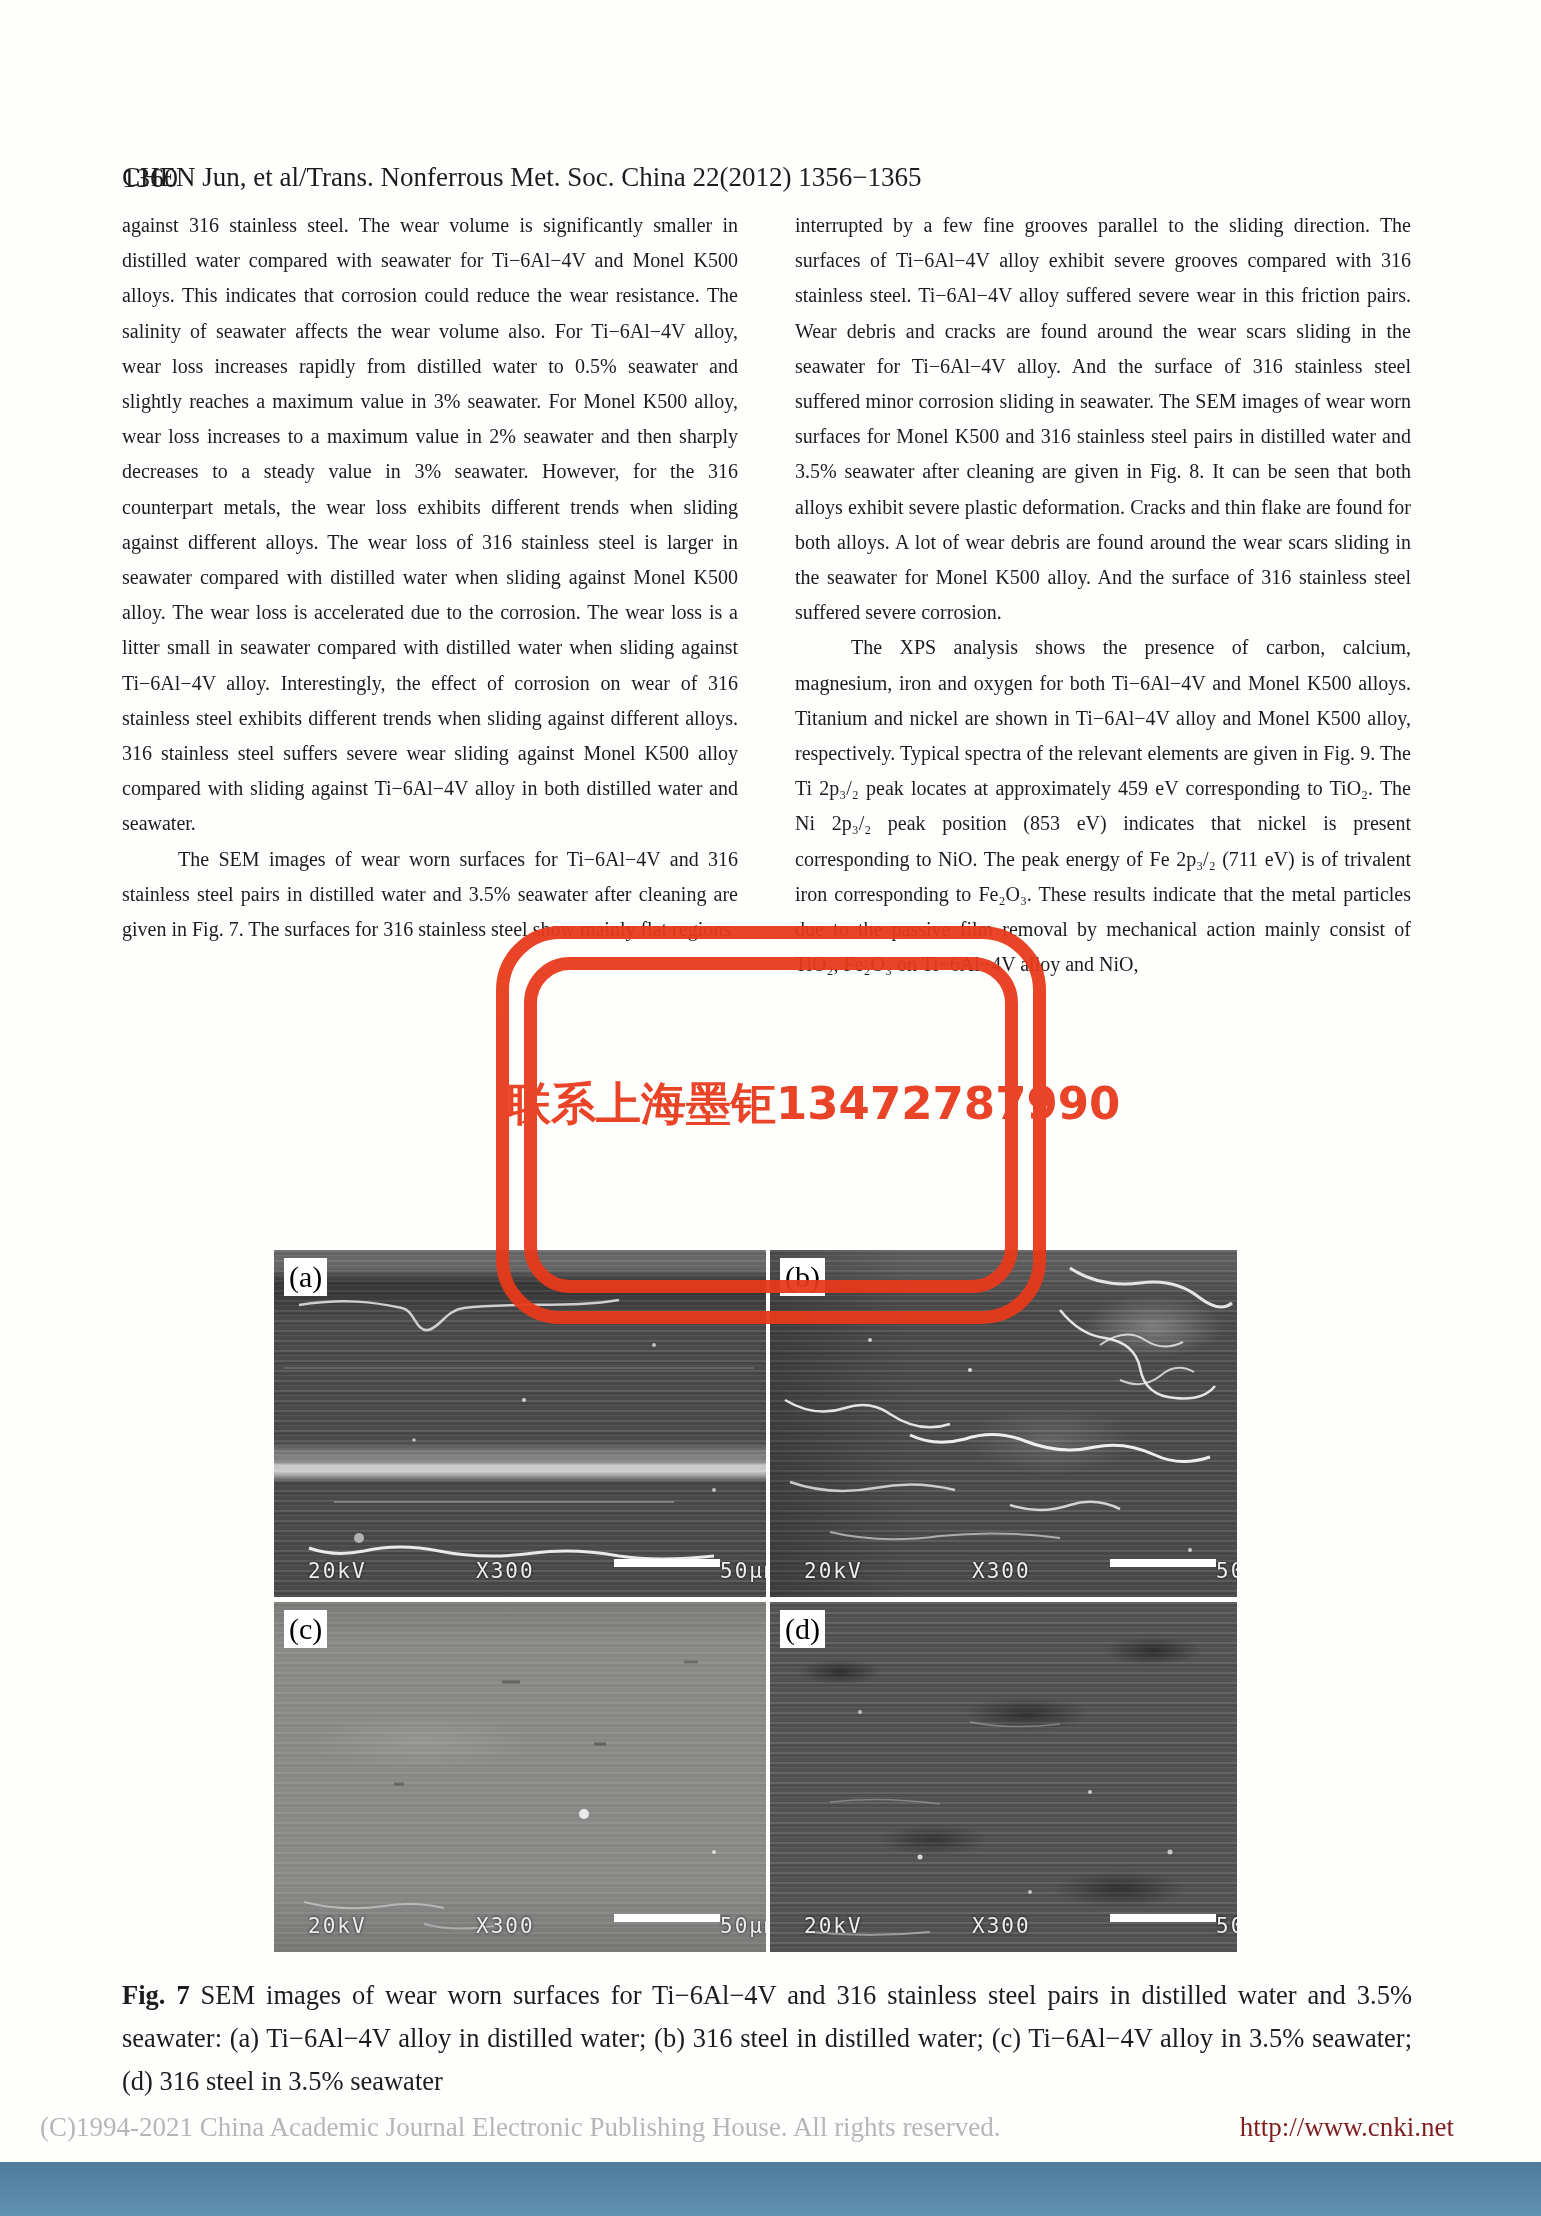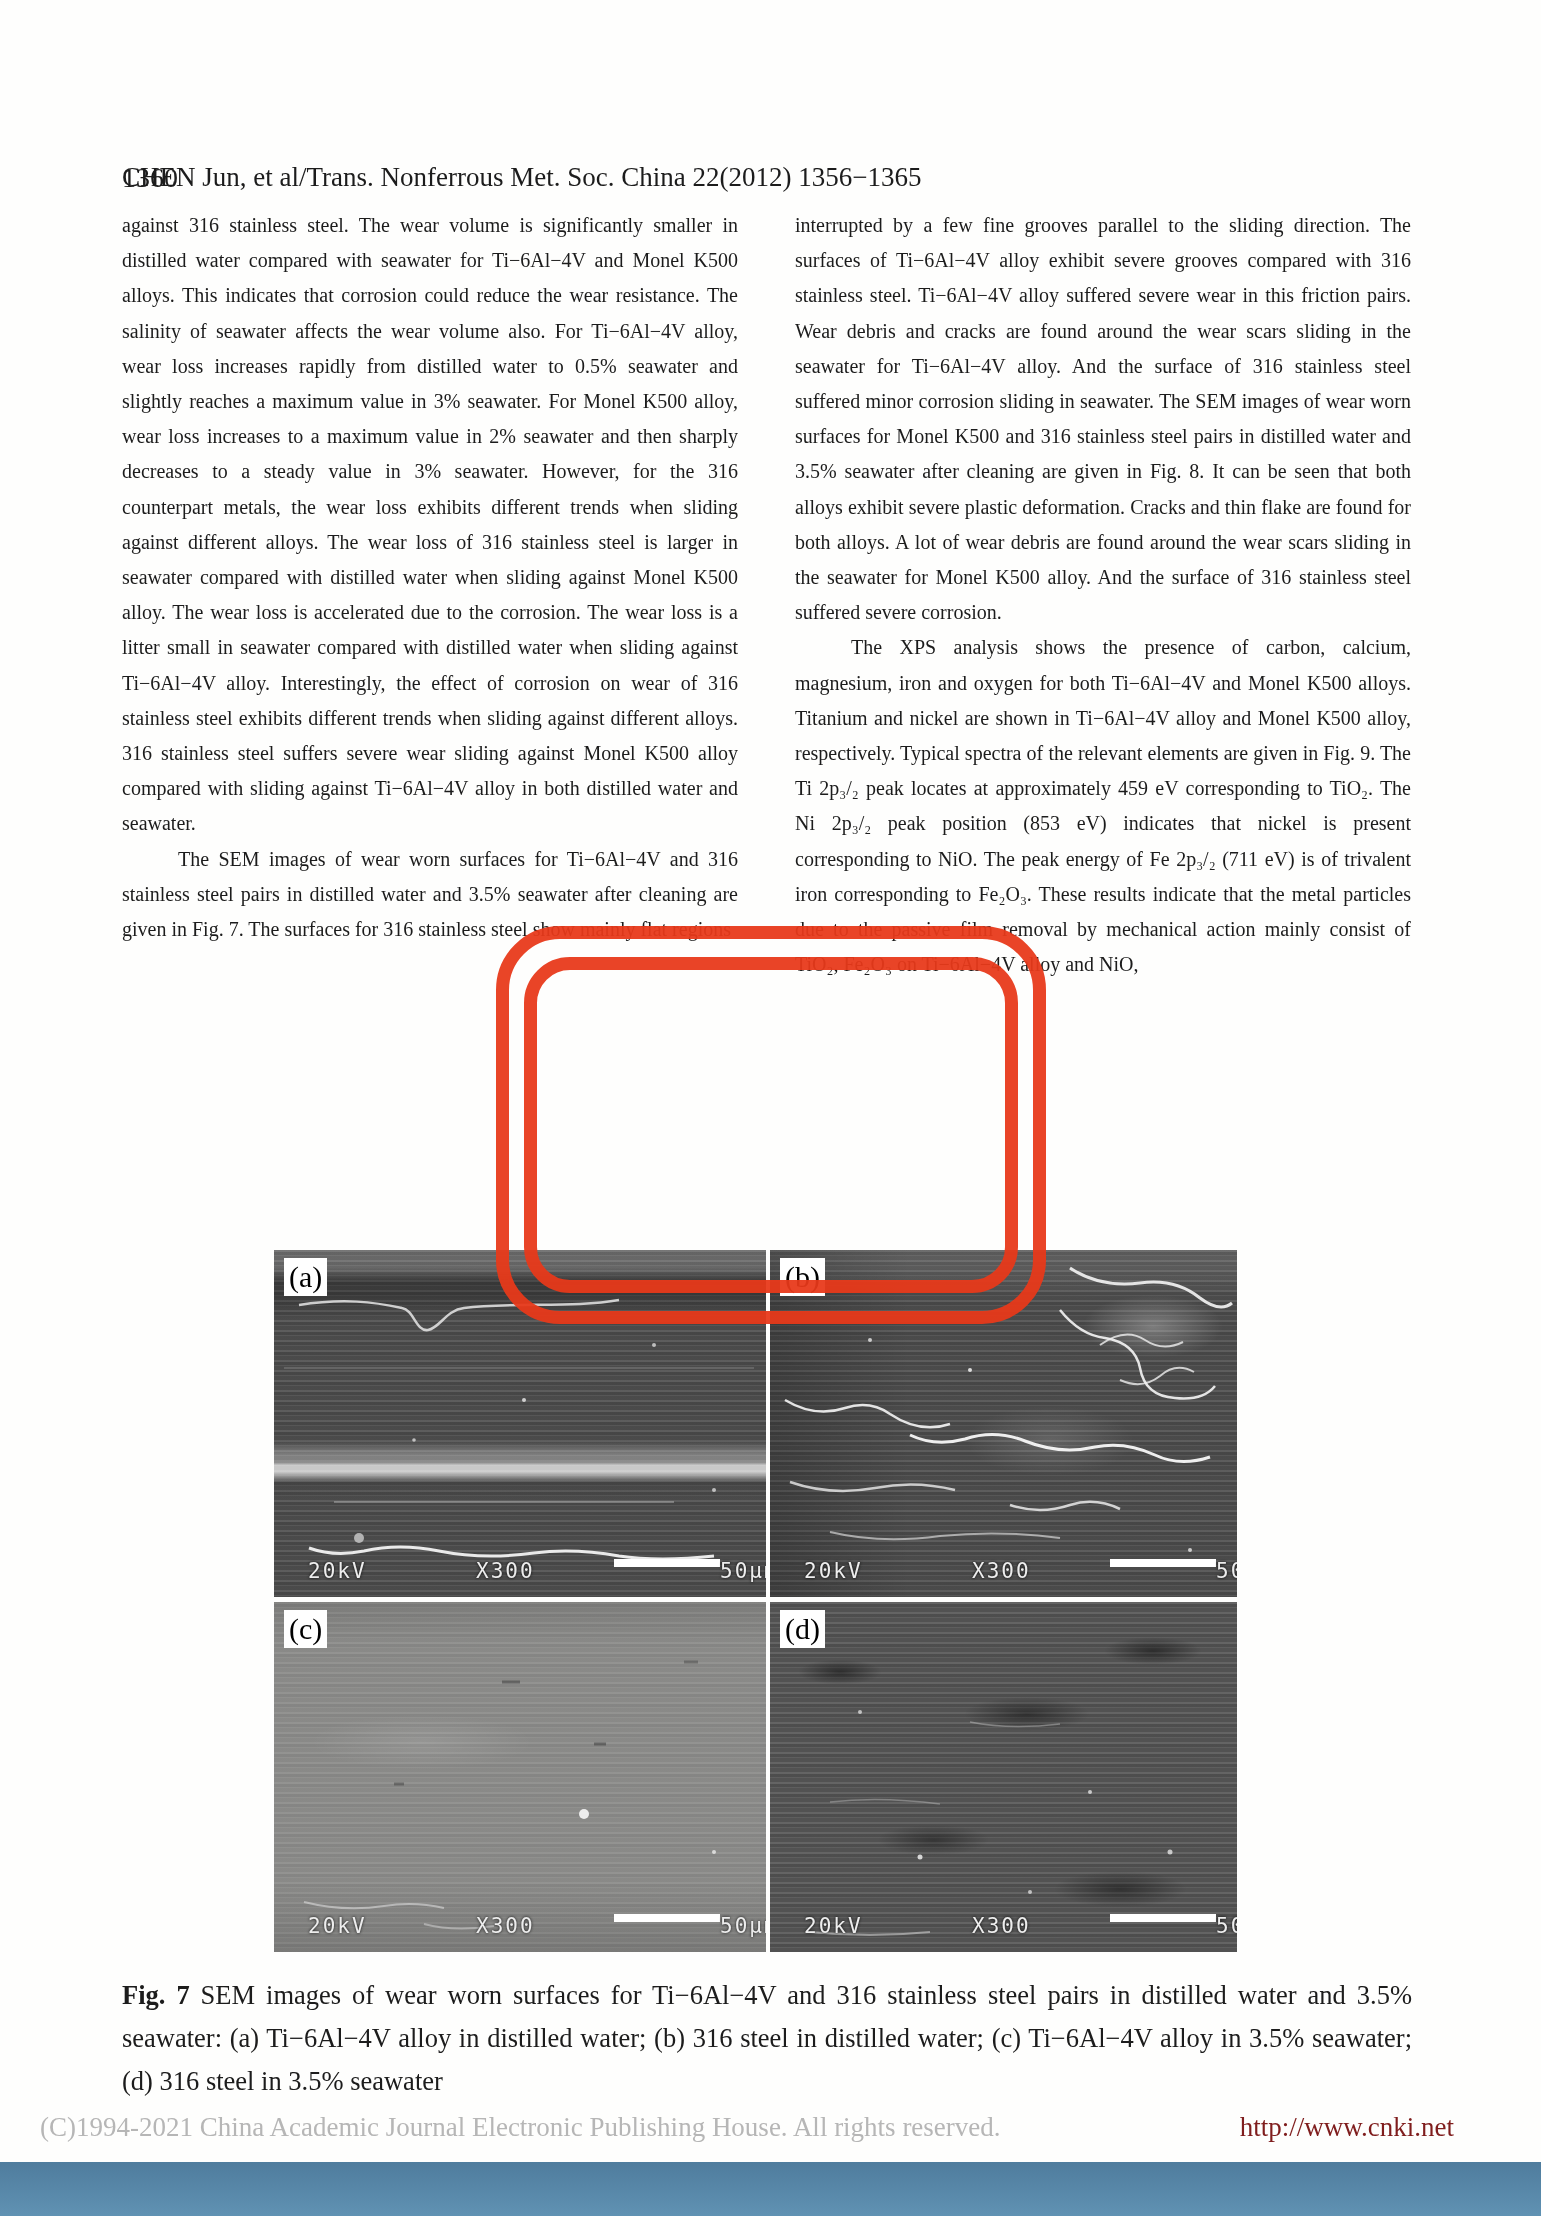--- a/index.html
+++ b/index.html
@@ -202,20 +202,21 @@
           <span>50μm</span>
         </span>
       </div>
     </div>
 
   </div>
 
   <div class="stamp">
     <div class="stamp-outer"></div>
     <div class="stamp-inner"></div>
+    <div class="stamp-text">联系上海墨钜13472787990</div>
   </div>
 
   <div class="caption">
     <span class="cap-label">Fig. 7</span><span> SEM images of wear worn surfaces for Ti−6Al−4V and 316 stainless steel pairs in distilled water and 3.5% seawater: (a) Ti−6Al−4V alloy in distilled water; (b) 316 steel in distilled water; (c) Ti−6Al−4V alloy in 3.5% seawater; (d) 316 steel in 3.5% seawater</span>
   </div>
 
   <div class="footer-text">
     <span>(C)1994-2021 China Academic Journal Electronic Publishing House. All rights reserved.</span>
     <a href="#">http://www.cnki.net</a>
   </div>

